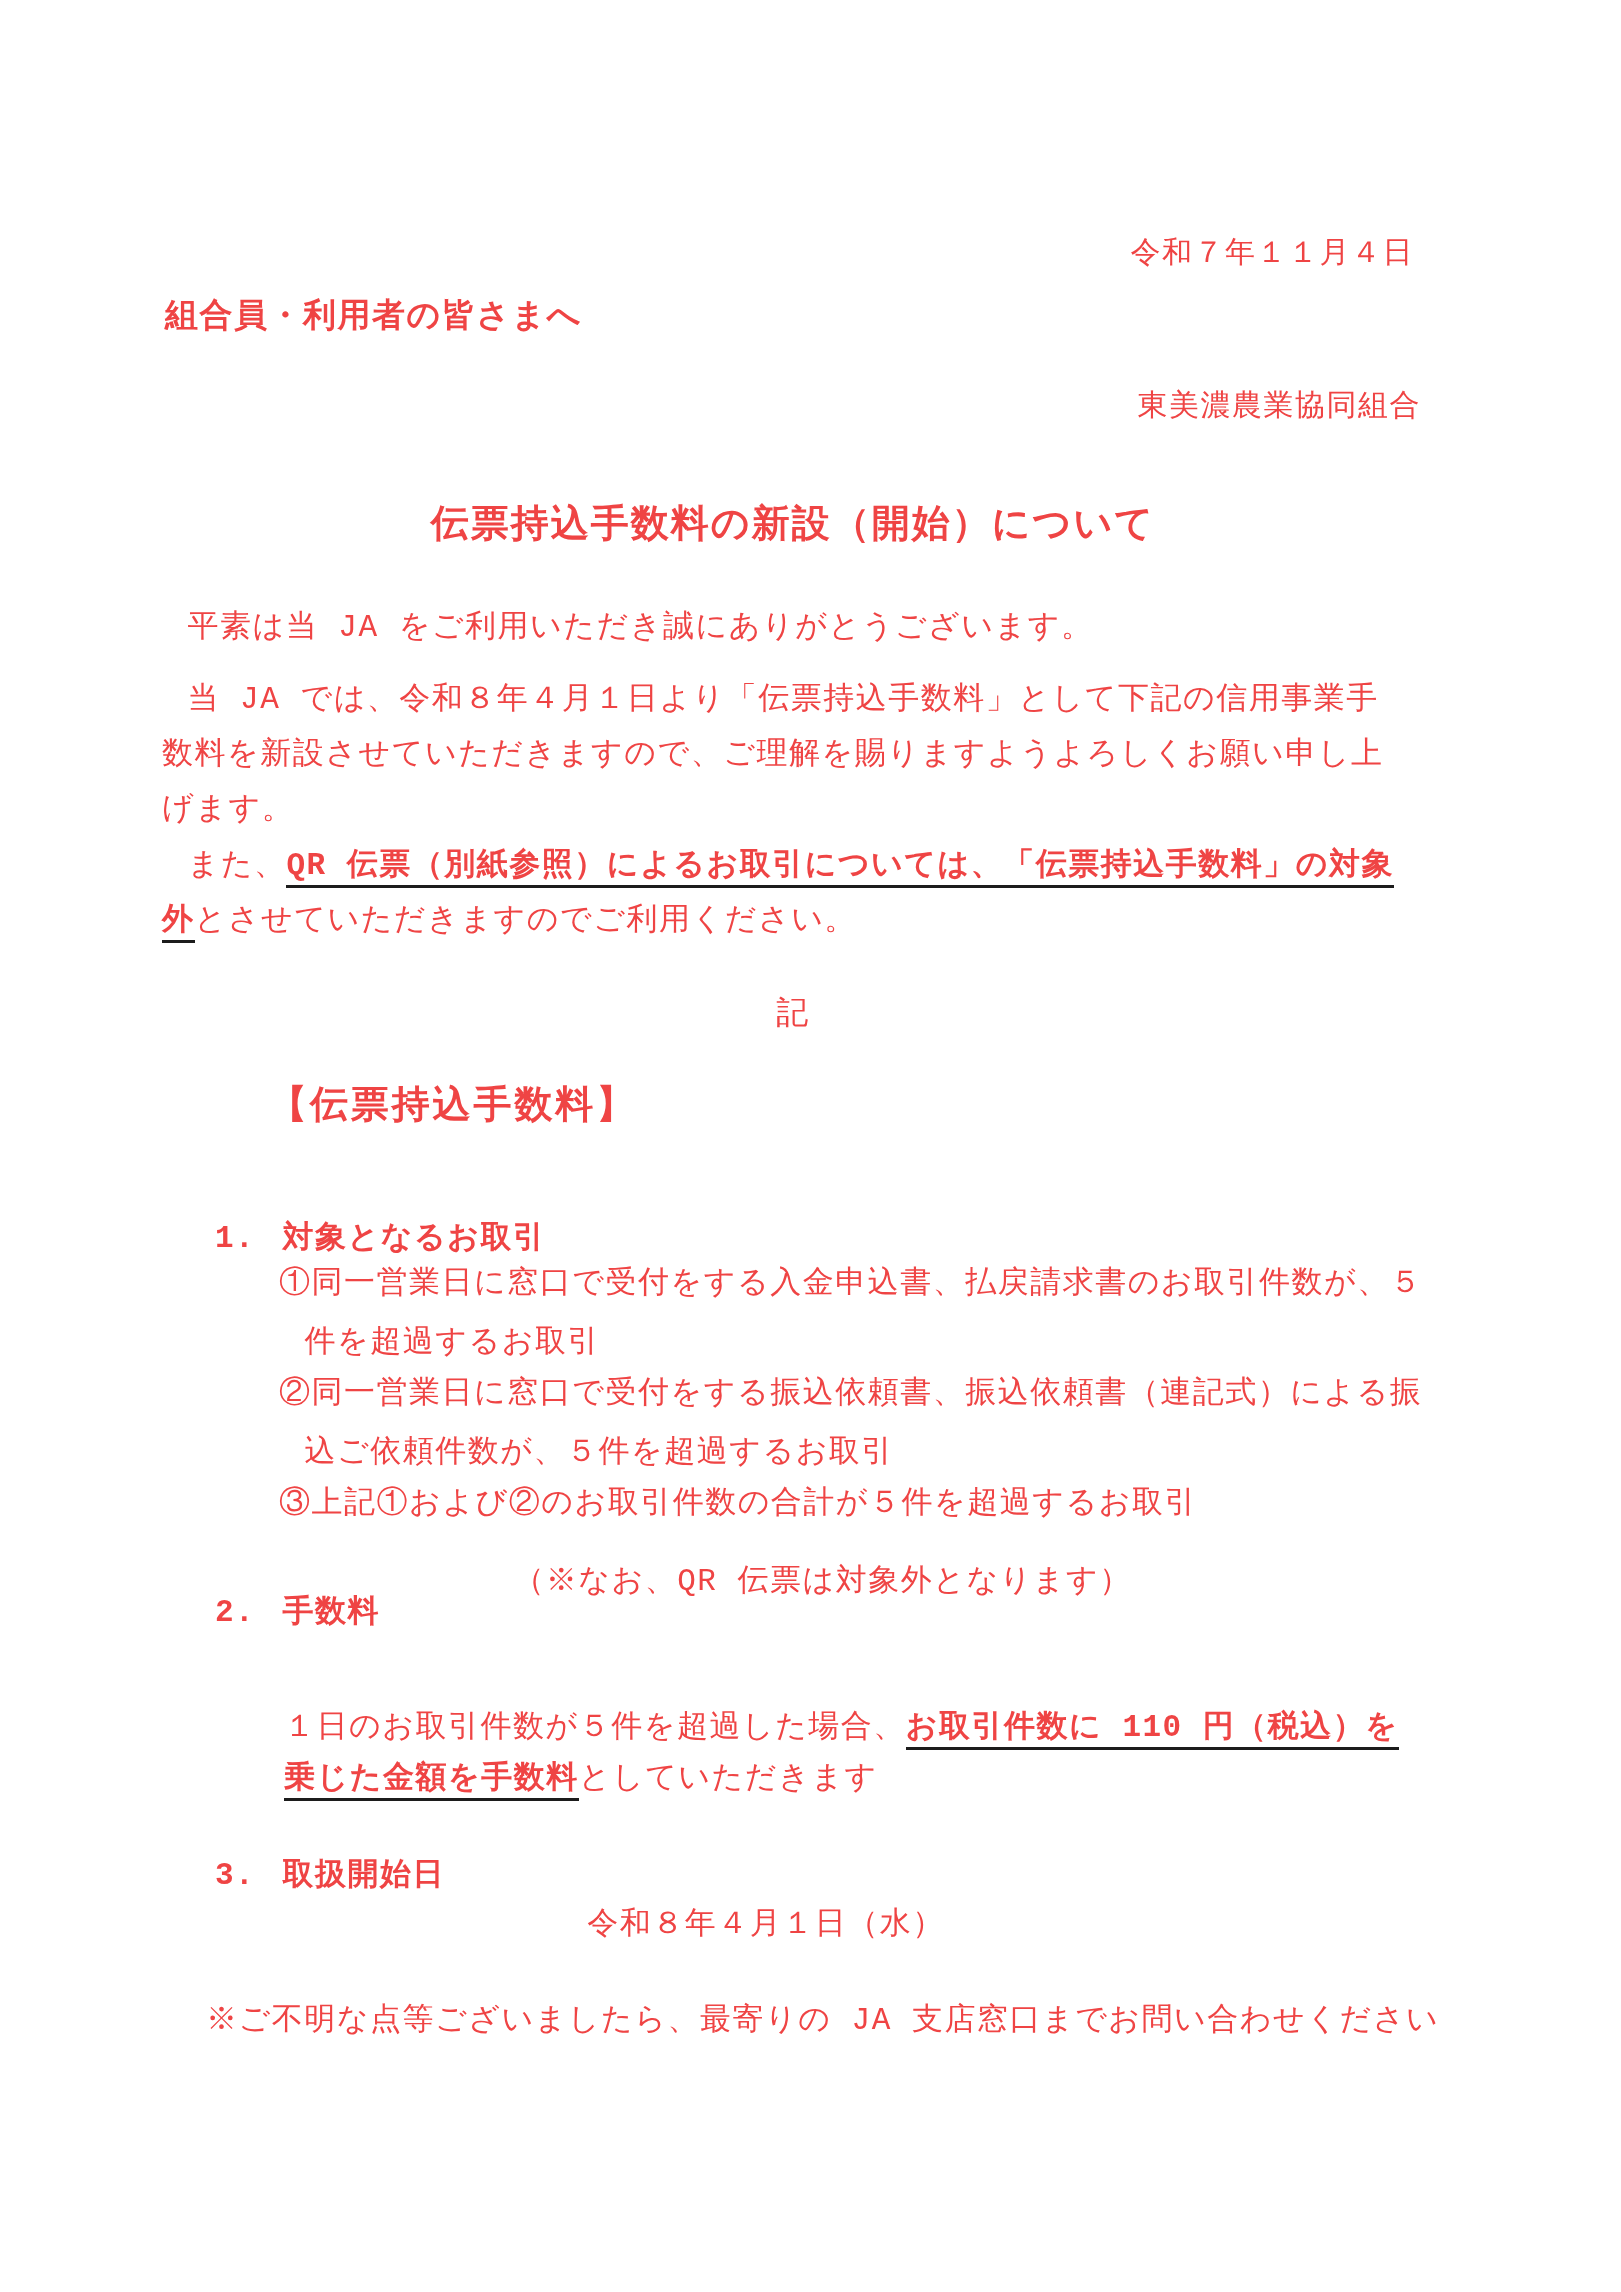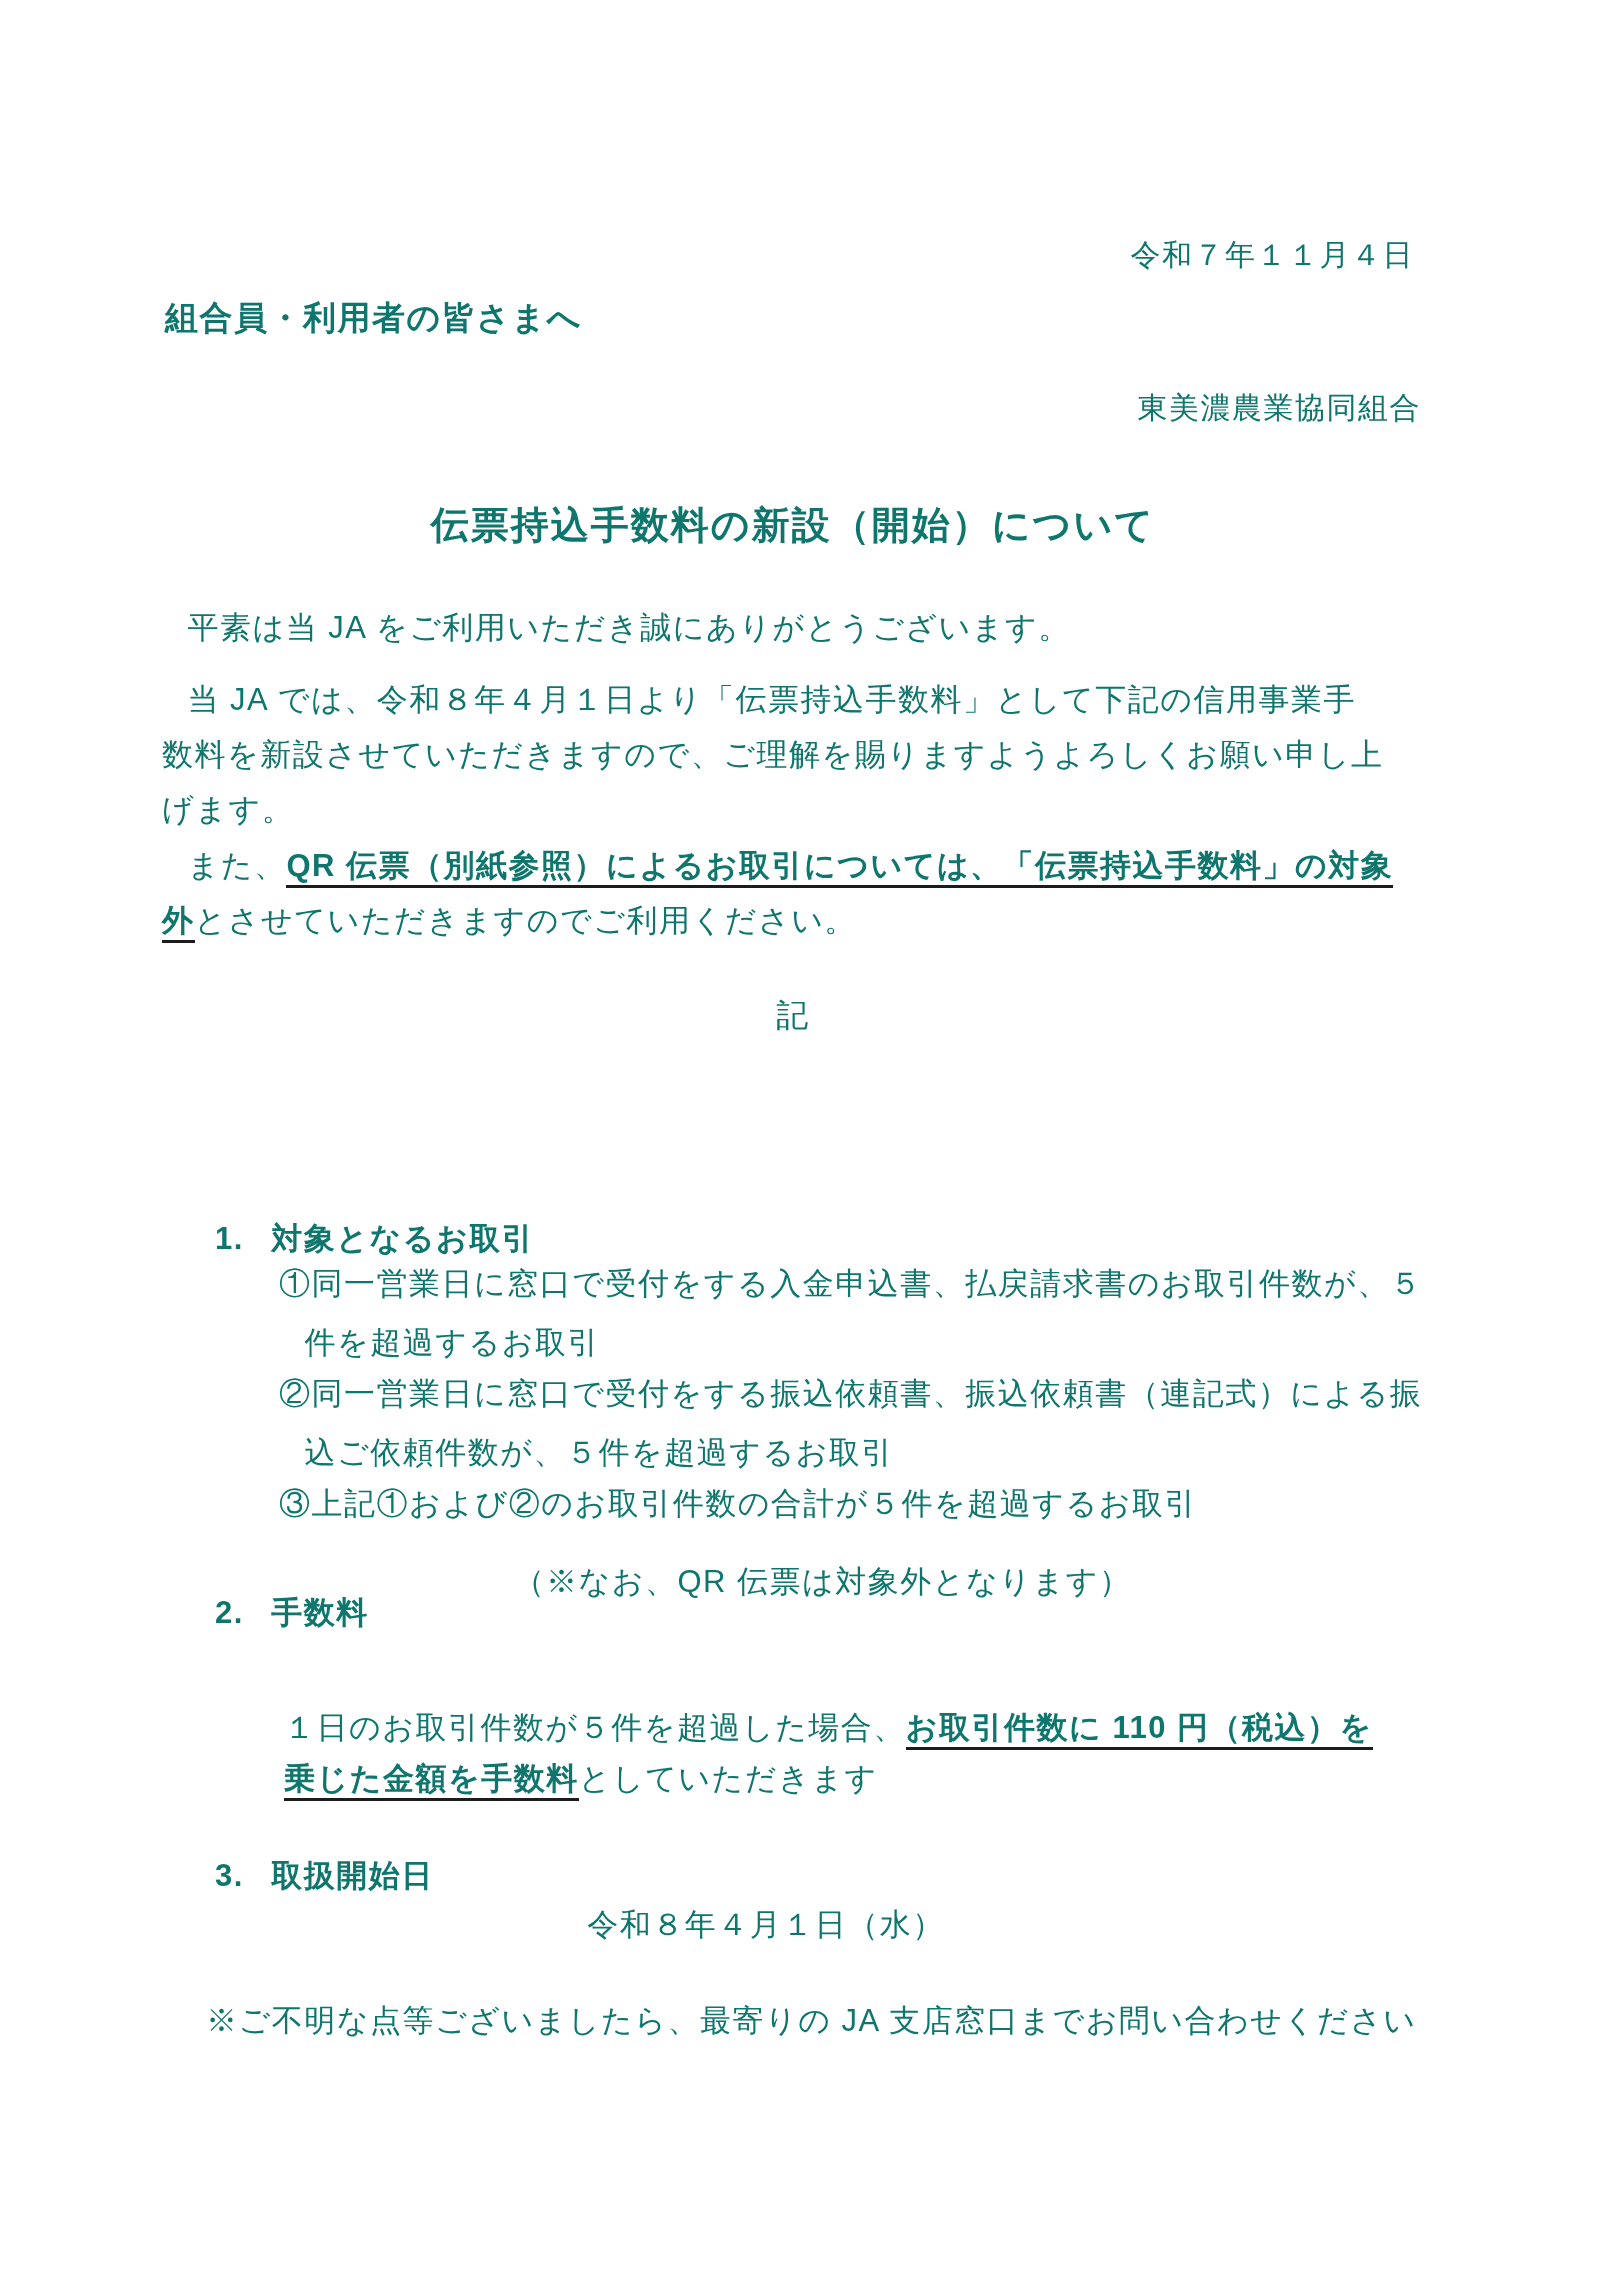--- a/index.html
+++ b/index.html
@@ -5,22 +5,22 @@
   html, body {
     margin: 0;
     padding: 0;
     background: #ffffff;
   }
   .page {
     position: relative;
     width: 1615px;
     height: 2293px;
     background: #ffffff;
-    color: #0f766e;
-    font-family: Liberation Sans, sans-serif;
+    color: #ef4444;
+    font-family: Liberation Mono, monospace;
     font-size: 31px;
     letter-spacing: 1.5px;
     line-height: 1.45;
   }
   .abs { position: absolute; }
   .full { left: 162px; right: 191px; }
 
   .date-line {
     top: 233px;
     right: 201px;
@@ -133,20 +133,21 @@
     <div class="line">げます。</div>
   </div>
 
   <div class="abs full para qr-para">
     <div class="line indent"><span>また、</span><span class="em-u">QR 伝票（別紙参照）によるお取引については、「伝票持込手数料」の対象</span></div>
     <div class="line"><span class="em-u">外</span><span>とさせていただきますのでご利用ください。</span></div>
   </div>
 
   <div class="abs full ki-marker">記</div>
 
+  <div class="abs fee-heading">【伝票持込手数料】</div>
 
   <div class="abs sec-title sec1-title"><span class="num">1.</span><span>対象となるお取引</span></div>
 
   <div class="abs items">
     <div class="line">①同一営業日に窓口で受付をする入金申込書、払戻請求書のお取引件数が、５</div>
     <div class="line wrap">件を超過するお取引</div>
     <div class="line">②同一営業日に窓口で受付をする振込依頼書、振込依頼書（連記式）による振</div>
     <div class="line wrap">込ご依頼件数が、５件を超過するお取引</div>
     <div class="line">③上記①および②のお取引件数の合計が５件を超過するお取引</div>
   </div>

